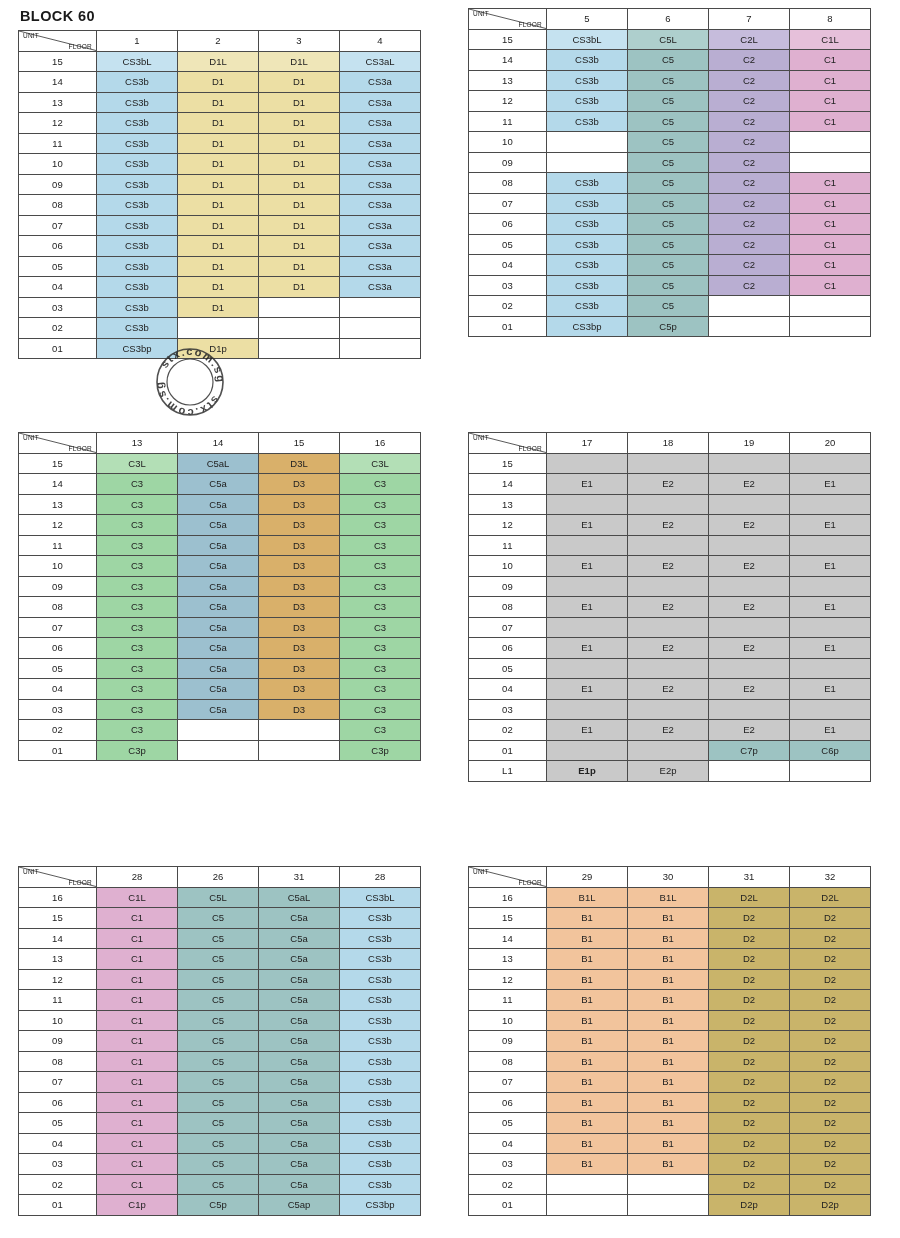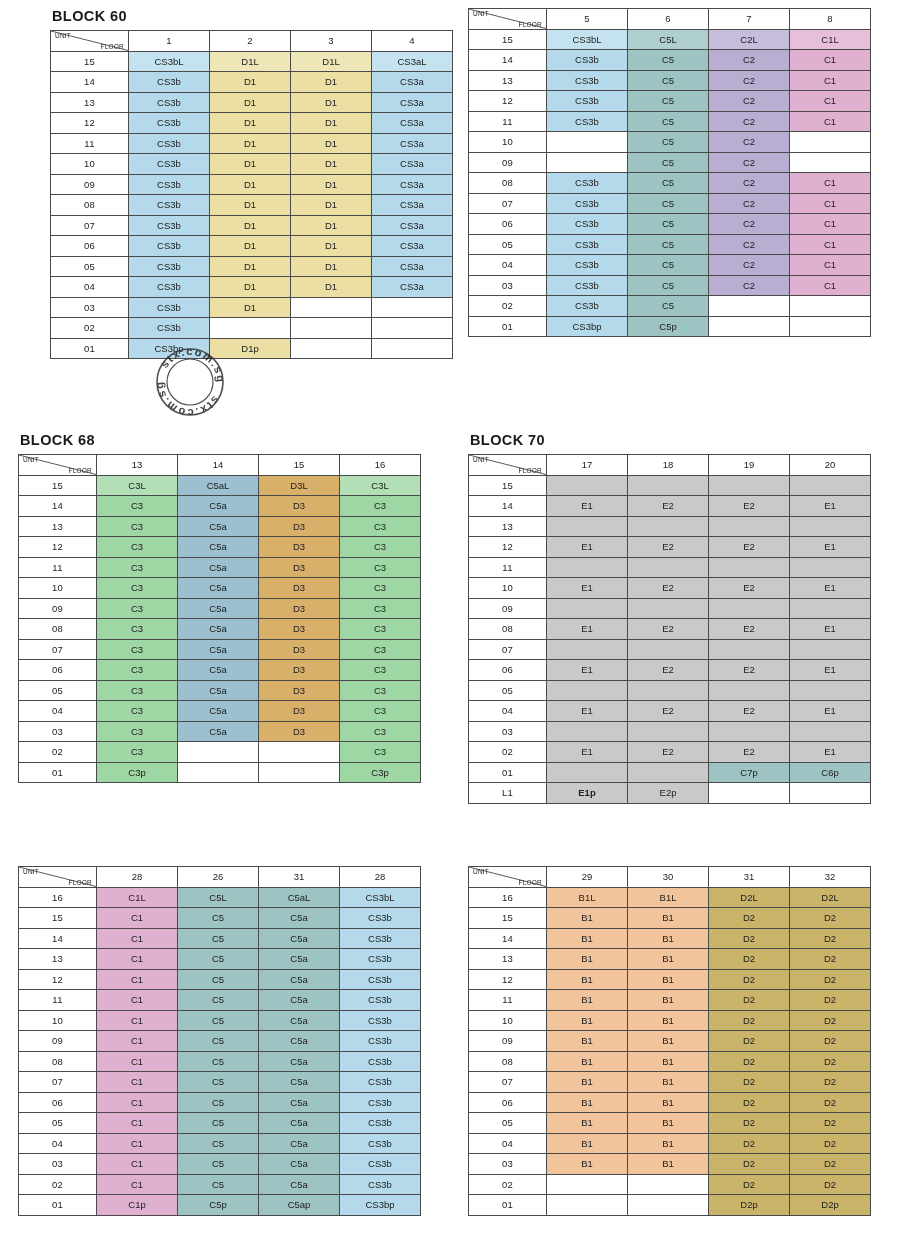--- a/index.html
+++ b/index.html
@@ -107,21 +107,21 @@
     pointer-events: none;
     transform: rotate(-20deg);
   }
 </style>
 </head>
 <body>
 
 <div class="page">
   <div class="wm-ghost" style="left:560px; top:560px;"></div>
   <div id="blocks-root">
-      <div class="block" style="position: absolute; top: 8px; left: 18px; margin-left: 32px;">
+      <div class="block" style="position: absolute; top: 8px; left: 18px;">
         <div class="block-title">BLOCK 60</div>
         <table class="stack">
           <colgroup>
             <col class="floorcol">
             <col class="unitcol">
             <col class="unitcol">
             <col class="unitcol">
             <col class="unitcol">
           </colgroup>
           <thead>
@@ -379,21 +379,20 @@
               <td class="floor">01</td>
               <td class="cell" style="background: rgb(180, 217, 234);">CS3bp</td>
               <td class="cell" style="background: rgb(157, 195, 194);">C5p</td>
               <td class="cell blank" style="background: rgb(255, 255, 255);"></td>
               <td class="cell blank" style="background: rgb(255, 255, 255);"></td>
             </tr>
           </tbody>
         </table>
       </div>
       <div class="block" style="position: absolute; top: 432px; left: 18px;">
-        <div class="block-title">BLOCK 68</div>
         <table class="stack">
           <colgroup>
             <col class="floorcol">
             <col class="unitcol">
             <col class="unitcol">
             <col class="unitcol">
             <col class="unitcol">
           </colgroup>
           <thead>
             <tr>
@@ -515,21 +514,20 @@
               <td class="floor">01</td>
               <td class="cell" style="background: rgb(158, 214, 164);">C3p</td>
               <td class="cell blank" style="background: rgb(255, 255, 255);"></td>
               <td class="cell blank" style="background: rgb(255, 255, 255);"></td>
               <td class="cell" style="background: rgb(158, 214, 164);">C3p</td>
             </tr>
           </tbody>
         </table>
       </div>
       <div class="block" style="position: absolute; top: 432px; left: 468px;">
-        <div class="block-title">BLOCK 70</div>
         <table class="stack">
           <colgroup>
             <col class="floorcol">
             <col class="unitcol">
             <col class="unitcol">
             <col class="unitcol">
             <col class="unitcol">
           </colgroup>
           <thead>
             <tr>

